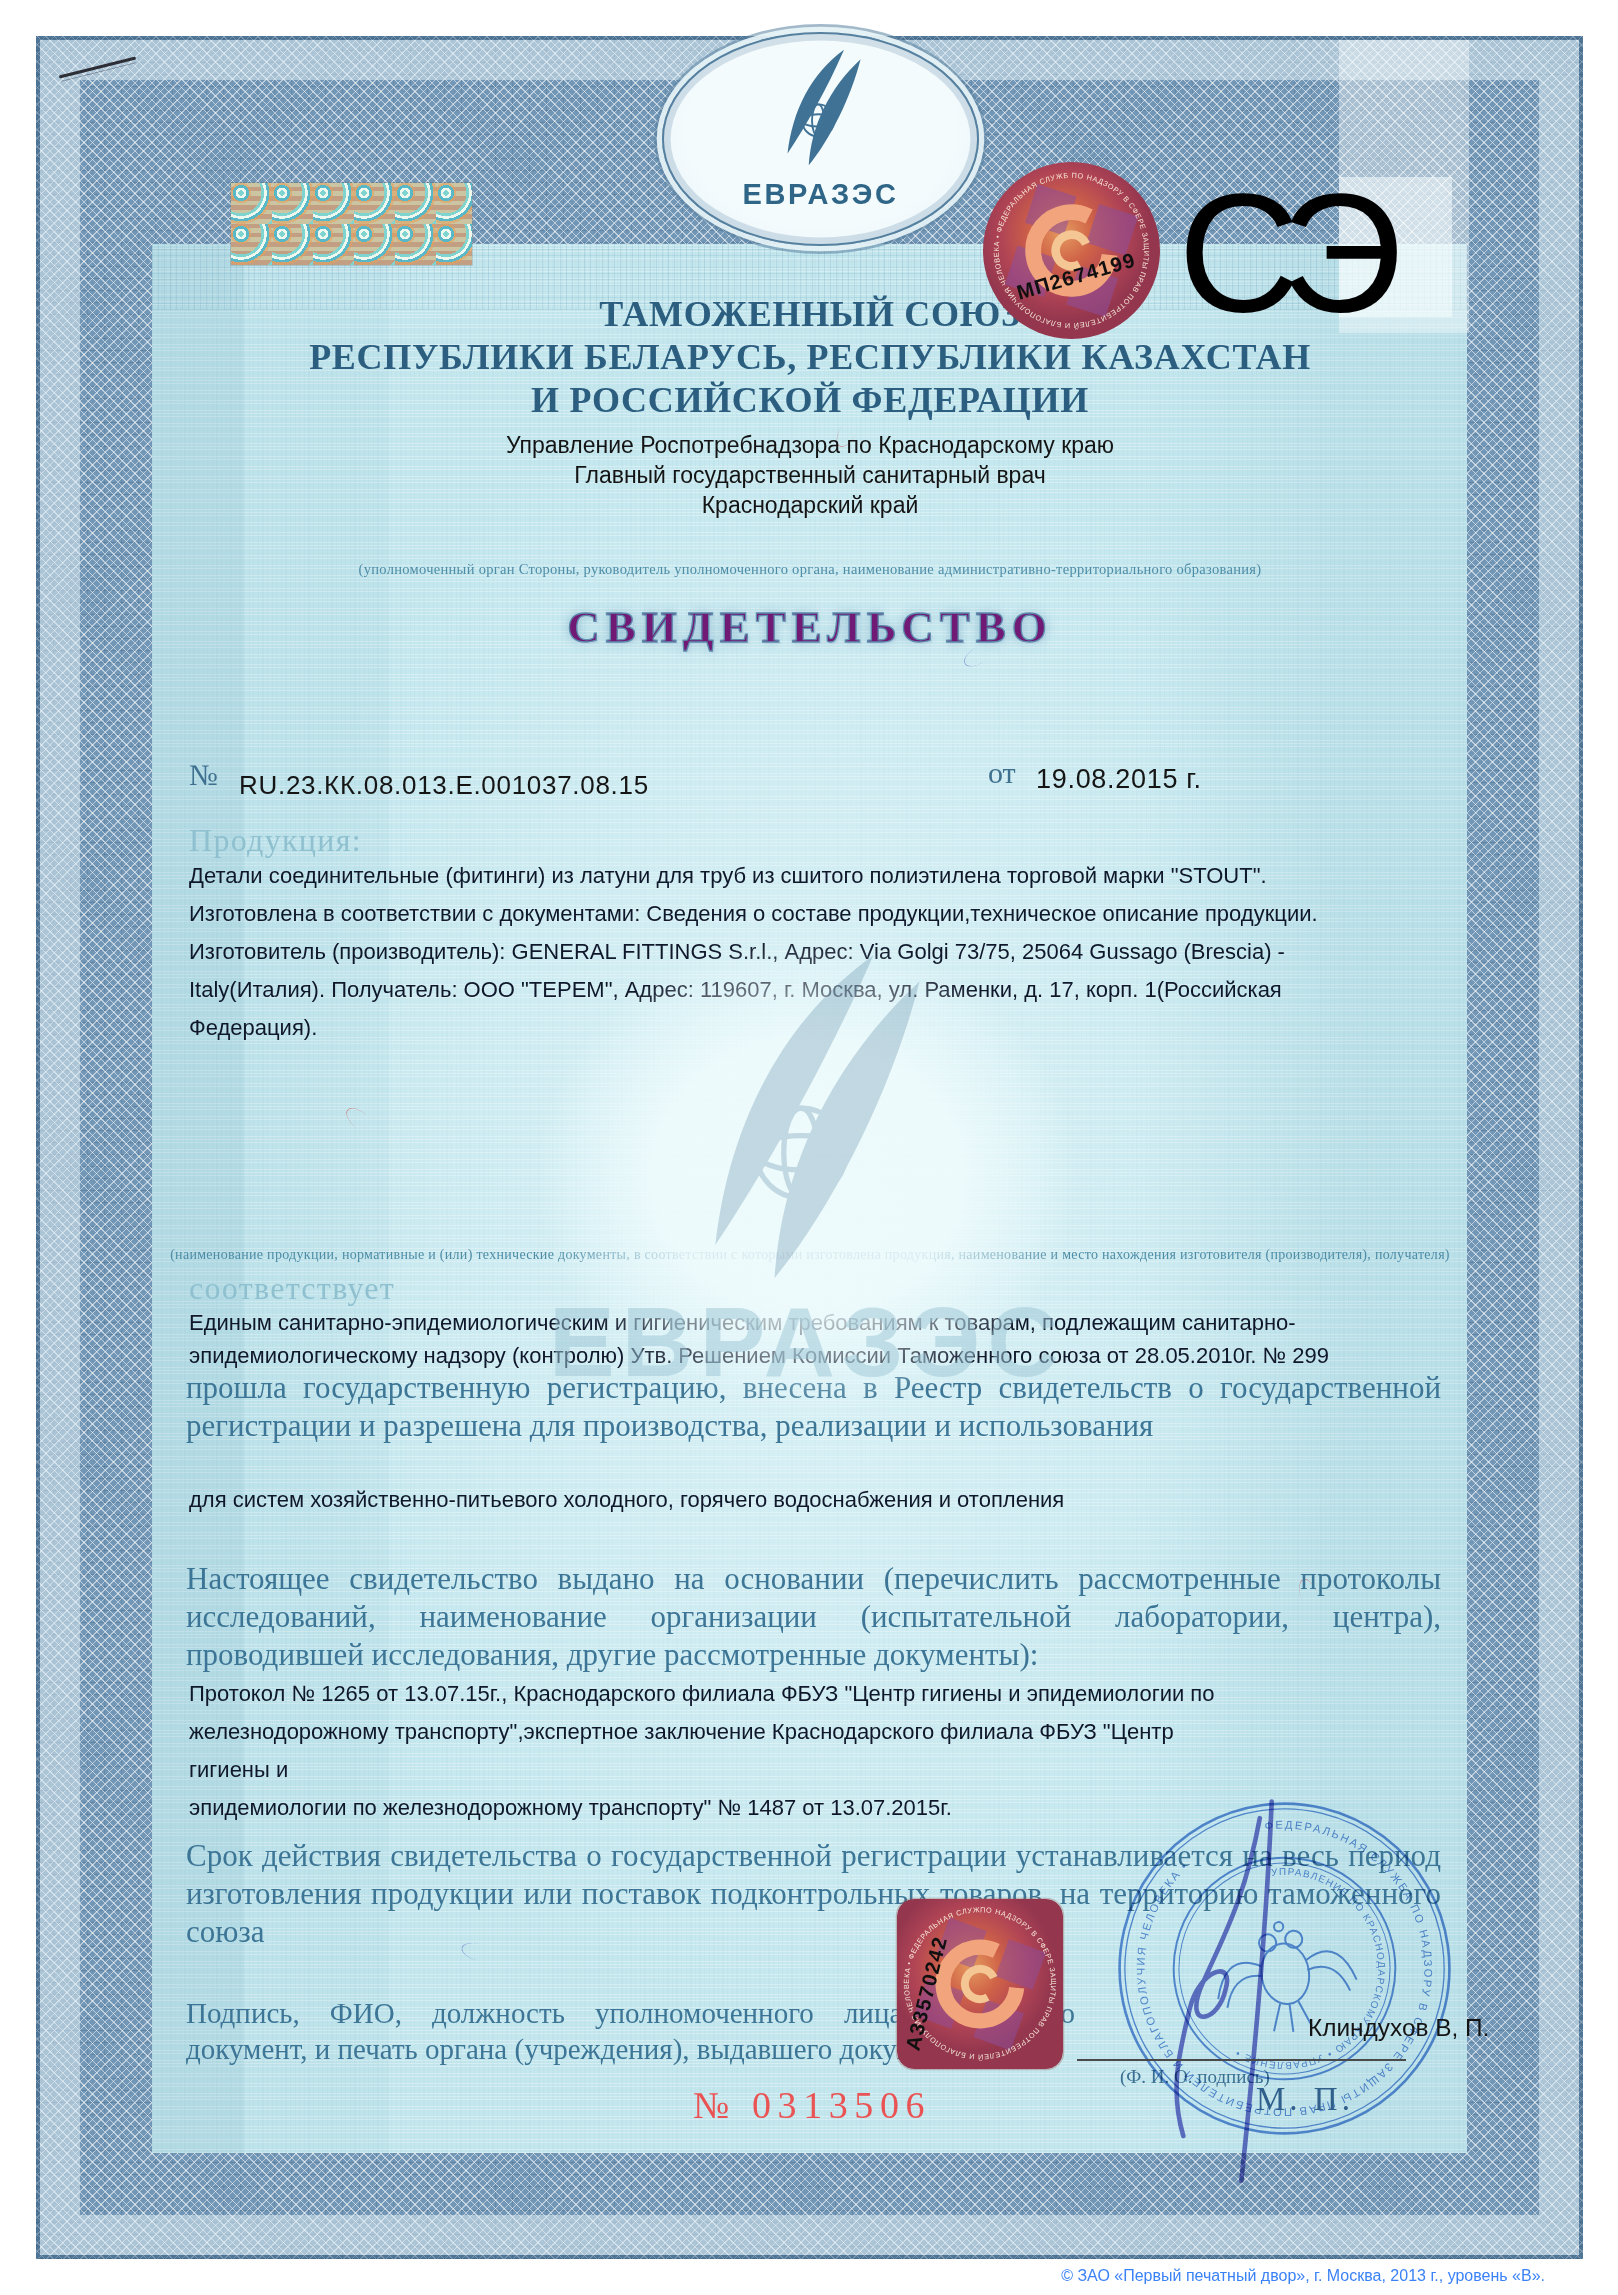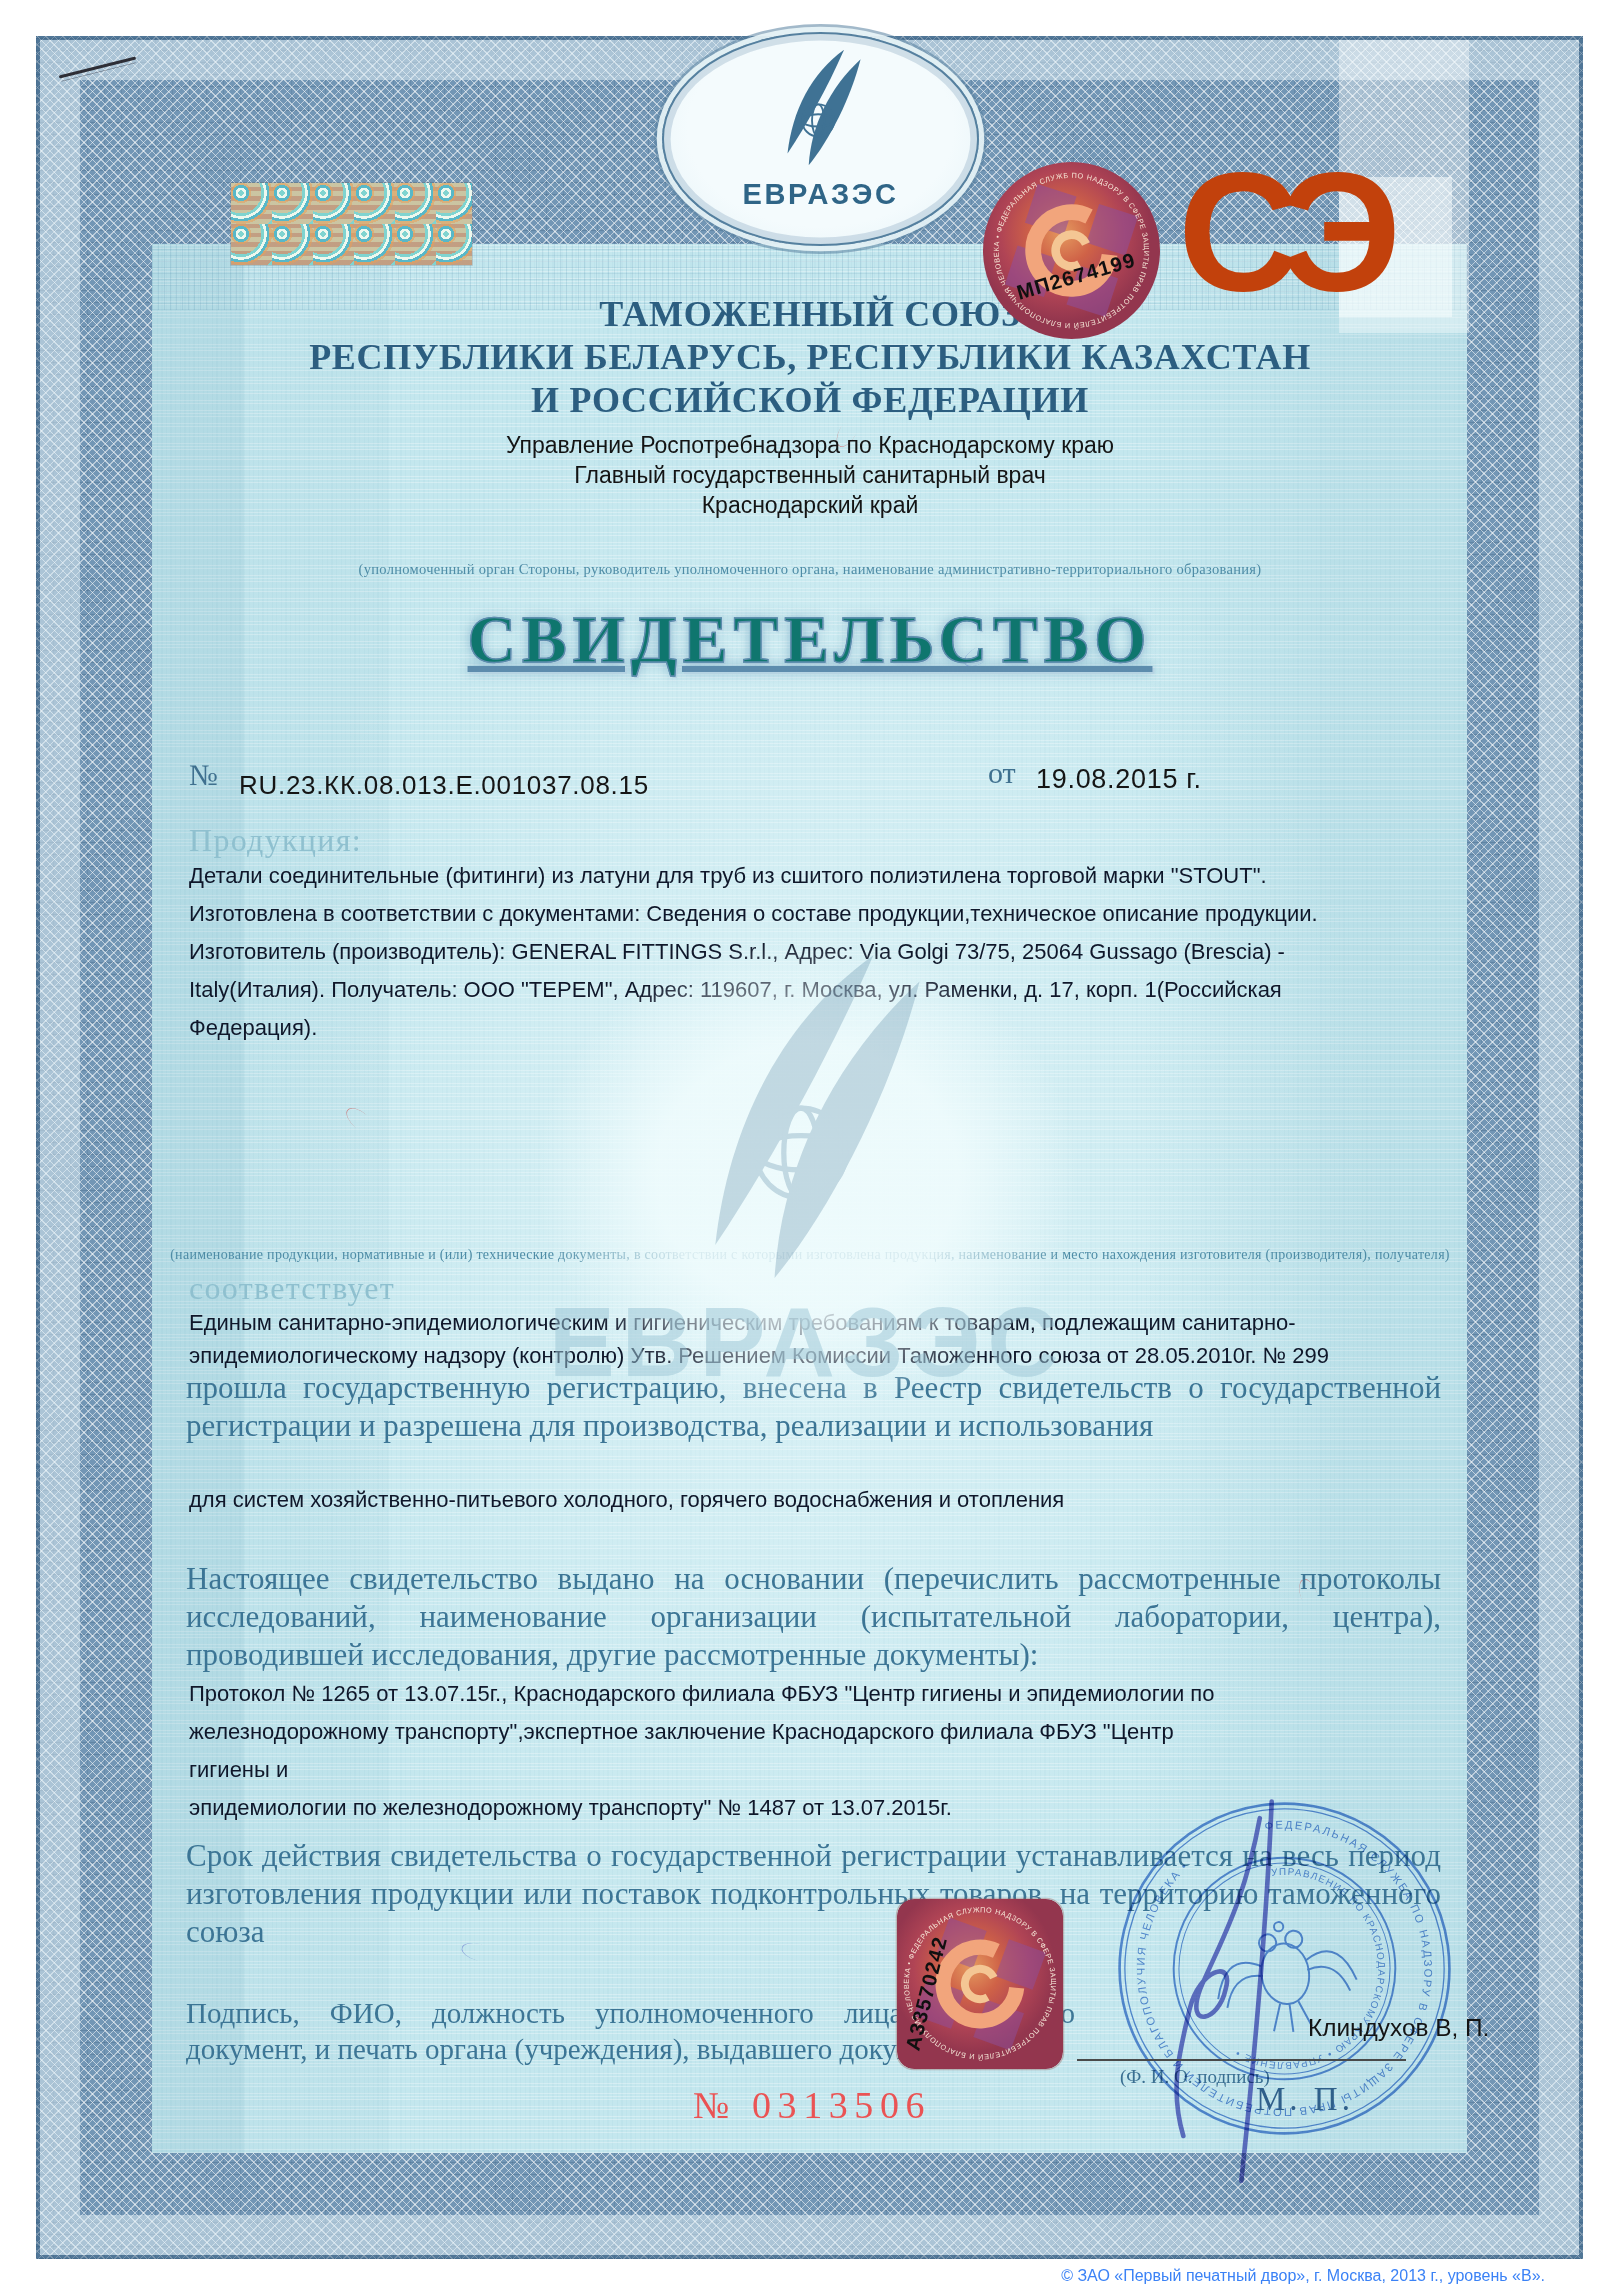--- a/index.html
+++ b/index.html
@@ -44,23 +44,22 @@
   
   .watermark{position:absolute;left:540px;top:942px;width:534px;height:468px;z-index:1;
     display:flex;flex-direction:column;align-items:center;
     background:radial-gradient(ellipse at 50% 50%, rgba(240,252,253,.85) 40%, rgba(240,252,253,0) 72%);}
   .watermark .emblem-word{font-family:"Liberation Sans",sans-serif;font-weight:bold;font-size:99px;
     color:#9cc6d6;opacity:.5;letter-spacing:6.6px;margin-top:-26px;}
   .center{text-align:center;width:1316px;left:152px;}
   .union-line{font-size:36px;line-height:43px;letter-spacing:0.7px;color:#2c5e80;font-weight:bold;}
   .org-line{font-family:"Liberation Sans",sans-serif;font-size:23px;line-height:30px;color:#141414;}
   .smallprint{font-size:14.5px;color:#4e8ca6;letter-spacing:0.3px;}
-  .doc-title{font-size:67px;font-weight:bold;color:#0f766e;letter-spacing:6px;
+  .doc-title{font-size:45px;font-weight:bold;color:#701a75;letter-spacing:6px;
     text-shadow:2px 2px 0 rgba(182,211,226,.9), 0 0 12px rgba(104,156,188,.75);
-    text-decoration:underline;
     -webkit-text-stroke:1.3px #5d8cad;}
   .doc-subtitle{font-size:36px;font-weight:bold;color:#3d7898;letter-spacing:1.3px;}
   .pale-label{font-size:32px;color:#8fc0cf;letter-spacing:1.3px;}
   .sans-block{font-family:"Liberation Sans",sans-serif;font-size:22px;line-height:38px;color:#0f172a;white-space:pre-line;}
   .blue-par{font-size:31px;line-height:38px;color:#3c7595;text-align:justify;}
   .num-sans{font-family:"Liberation Sans",sans-serif;font-size:26px;color:#151515;letter-spacing:0.7px;}
   .no-label{font-size:30px;color:#3f708f;}
   .serial{font-size:38px;color:#ef4444;letter-spacing:6.6px;font-weight:normal;opacity:.9;}
   .fio-caption{font-size:19px;color:#3a6f92;}
   .signer{font-family:"Liberation Sans",sans-serif;font-size:24.4px;color:#141414;}
@@ -73,23 +72,23 @@
     background-image:
       repeating-radial-gradient(circle at 10px 10px, #7fd4d0 0 2.6px, #eef8ee 2.6px 5.3px, #58b8c8 5.3px 8px, rgba(230,160,90,.55) 8px 10.5px, transparent 10.5px 20.4px),
       repeating-linear-gradient(0deg, rgba(215,120,60,.35) 0 4.6px, rgba(240,230,150,.35) 4.6px 9.2px);
     background-size:41px 41px,100% 100%;
     box-shadow:0 0 0 0.7px rgba(120,120,120,.4);}
   .sticker-top{position:absolute;left:983px;top:162px;width:177px;height:177px;z-index:8;}
   .sticker-bottom{position:absolute;left:897px;top:1899px;width:166px;height:170px;z-index:8;}
   .sticker-bottom svg{border-radius:17px;box-shadow:0 0 0 1.3px rgba(150,90,80,.35);}
   .sticker-num{position:absolute;font-family:"Liberation Sans",sans-serif;font-weight:bold;
     font-size:20.4px;color:#101010;letter-spacing:1.3px;}
-  .se-mark{position:absolute;left:1178px;top:163px;z-index:8;
-    font-family:"Liberation Sans",sans-serif;font-weight:bold;font-size:169px;line-height:138px;
-    letter-spacing:-0.10em;color:#c2410c;}
+  .se-mark{position:absolute;left:1178px;top:184px;z-index:8;
+    font-family:"Liberation Sans",sans-serif;font-weight:normal;font-size:169px;line-height:138px;
+    letter-spacing:-0.10em;color:#000000;}
   .light-band{position:absolute;left:1339px;top:40px;width:130px;height:293px;background:rgba(252,255,255,.40);z-index:3;}
   .light-square{position:absolute;left:1339px;top:177px;width:113px;height:140px;background:rgba(252,255,255,.5);z-index:4;}
 
   .stamp-wrap{position:absolute;left:1113px;top:1797px;width:343px;height:343px;z-index:9;
     transform:rotate(-8deg);opacity:.85;mix-blend-mode:multiply;}
   .sig-wrap{position:absolute;left:1120px;top:1772px;width:277px;height:422px;z-index:10;
     mix-blend-mode:multiply;opacity:.85;}
 
   .sig-line{position:absolute;left:1077px;top:2059px;width:329px;border-top:2px solid #4a4a4a;z-index:11;}
   .pen-mark{position:absolute;left:58px;top:66px;width:79px;height:3.3px;background:#2e2e36;

